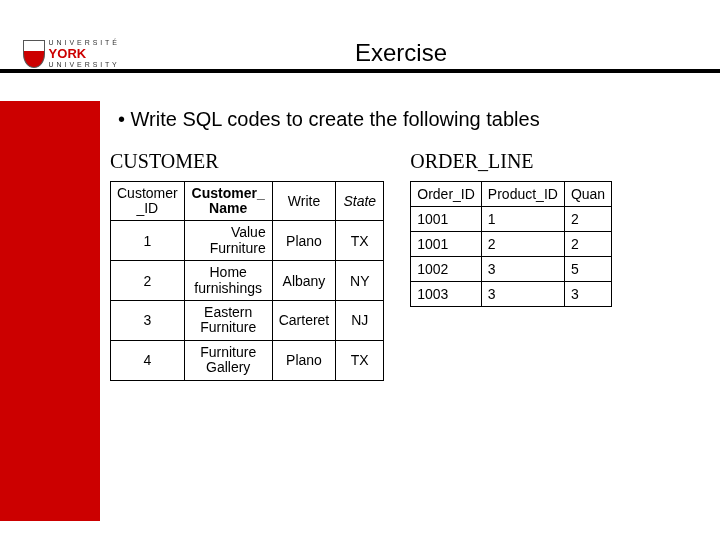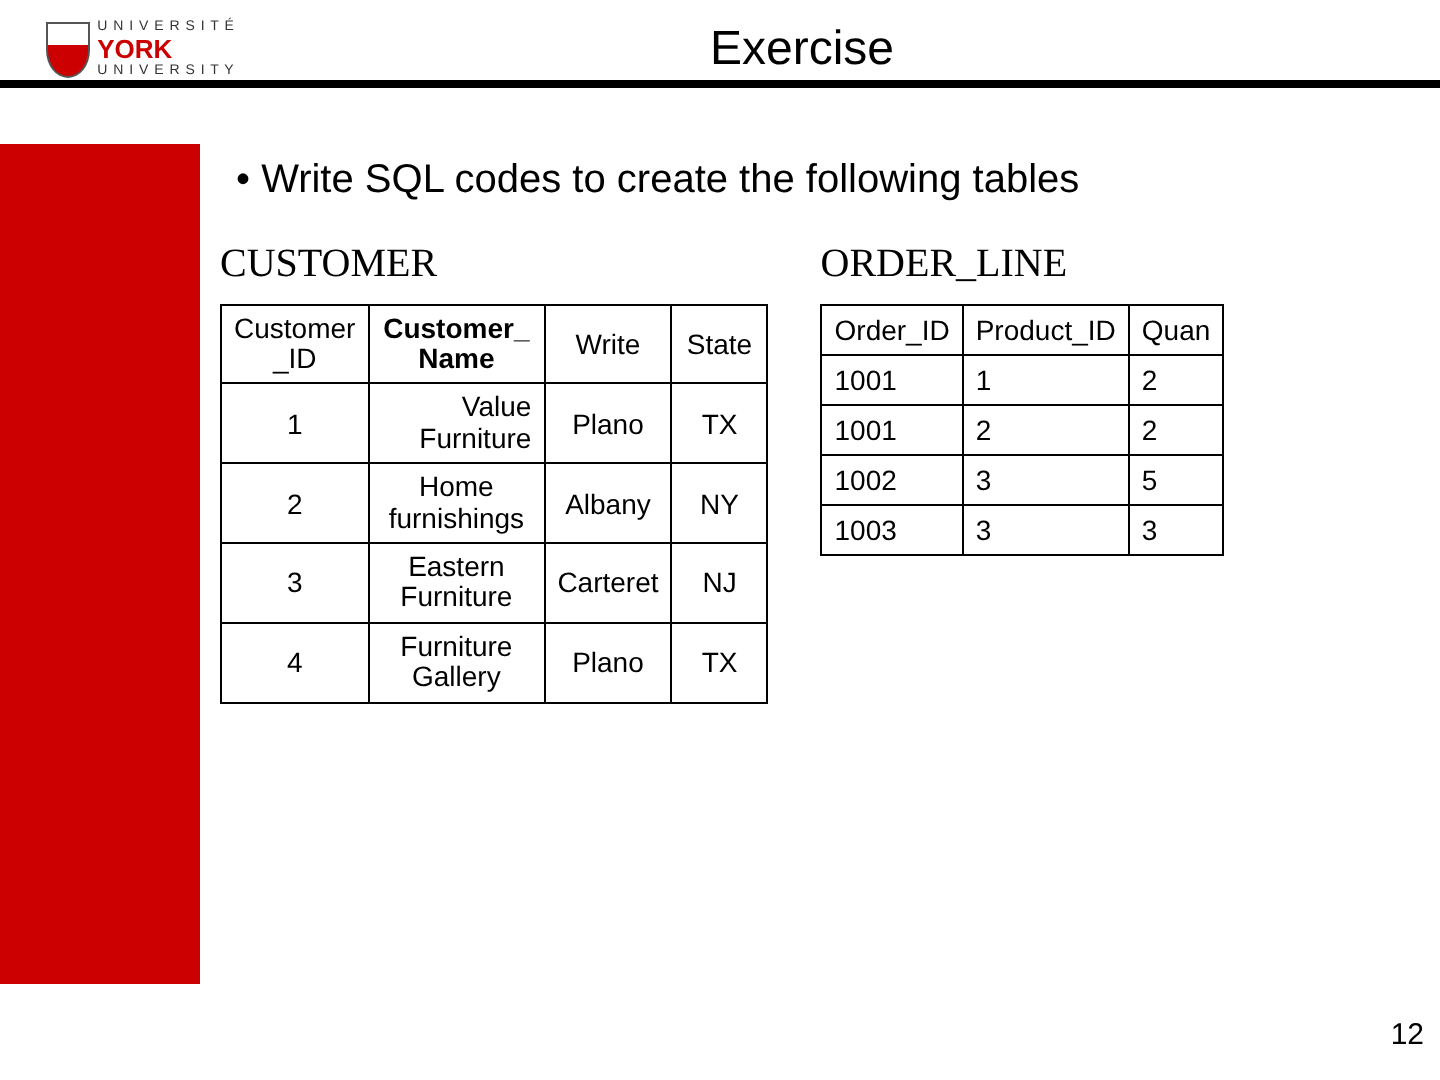--- a/index.html
+++ b/index.html
@@ -11,22 +11,22 @@
     position: relative;
     overflow: hidden;
   }
   .slide {
     width: 720px;
     height: 540px;
     position: relative;
   }
   .header {
     display: flex;
-    align-items: center;
     padding: 10px 0 0 0;
+    margin-top: 29px;
   }
   .logo-area {
     width: 130px;
     display: flex;
     align-items: center;
     justify-content: center;
     padding-left: 10px;
   }
   .logo-shield {
     width: 22px;
@@ -107,21 +107,21 @@
     padding: 4px 6px;
     text-align: center;
     vertical-align: middle;
   }
   th {
     font-weight: normal;
   }
   .customer-table th:nth-child(1) { width: 72px; }
   .customer-table th:nth-child(2) { width: 88px; font-weight: bold; }
   .customer-table th:nth-child(3) { width: 60px; }
-  .customer-table th:nth-child(4) { width: 48px; }
+  .customer-table th:nth-child(4) { width: 48px; font-style: italic; }
   .orderline-table td, .orderline-table th {
     text-align: left;
     padding: 4px 6px;
   }
   .orderline-table th:nth-child(1), .orderline-table td:nth-child(1) { width: 68px; }
   .orderline-table th:nth-child(2), .orderline-table td:nth-child(2) { width: 82px; }
   .orderline-table th:nth-child(3), .orderline-table td:nth-child(3) { width: 44px; }
   .page-num {
     position: absolute;
     bottom: 14px;

